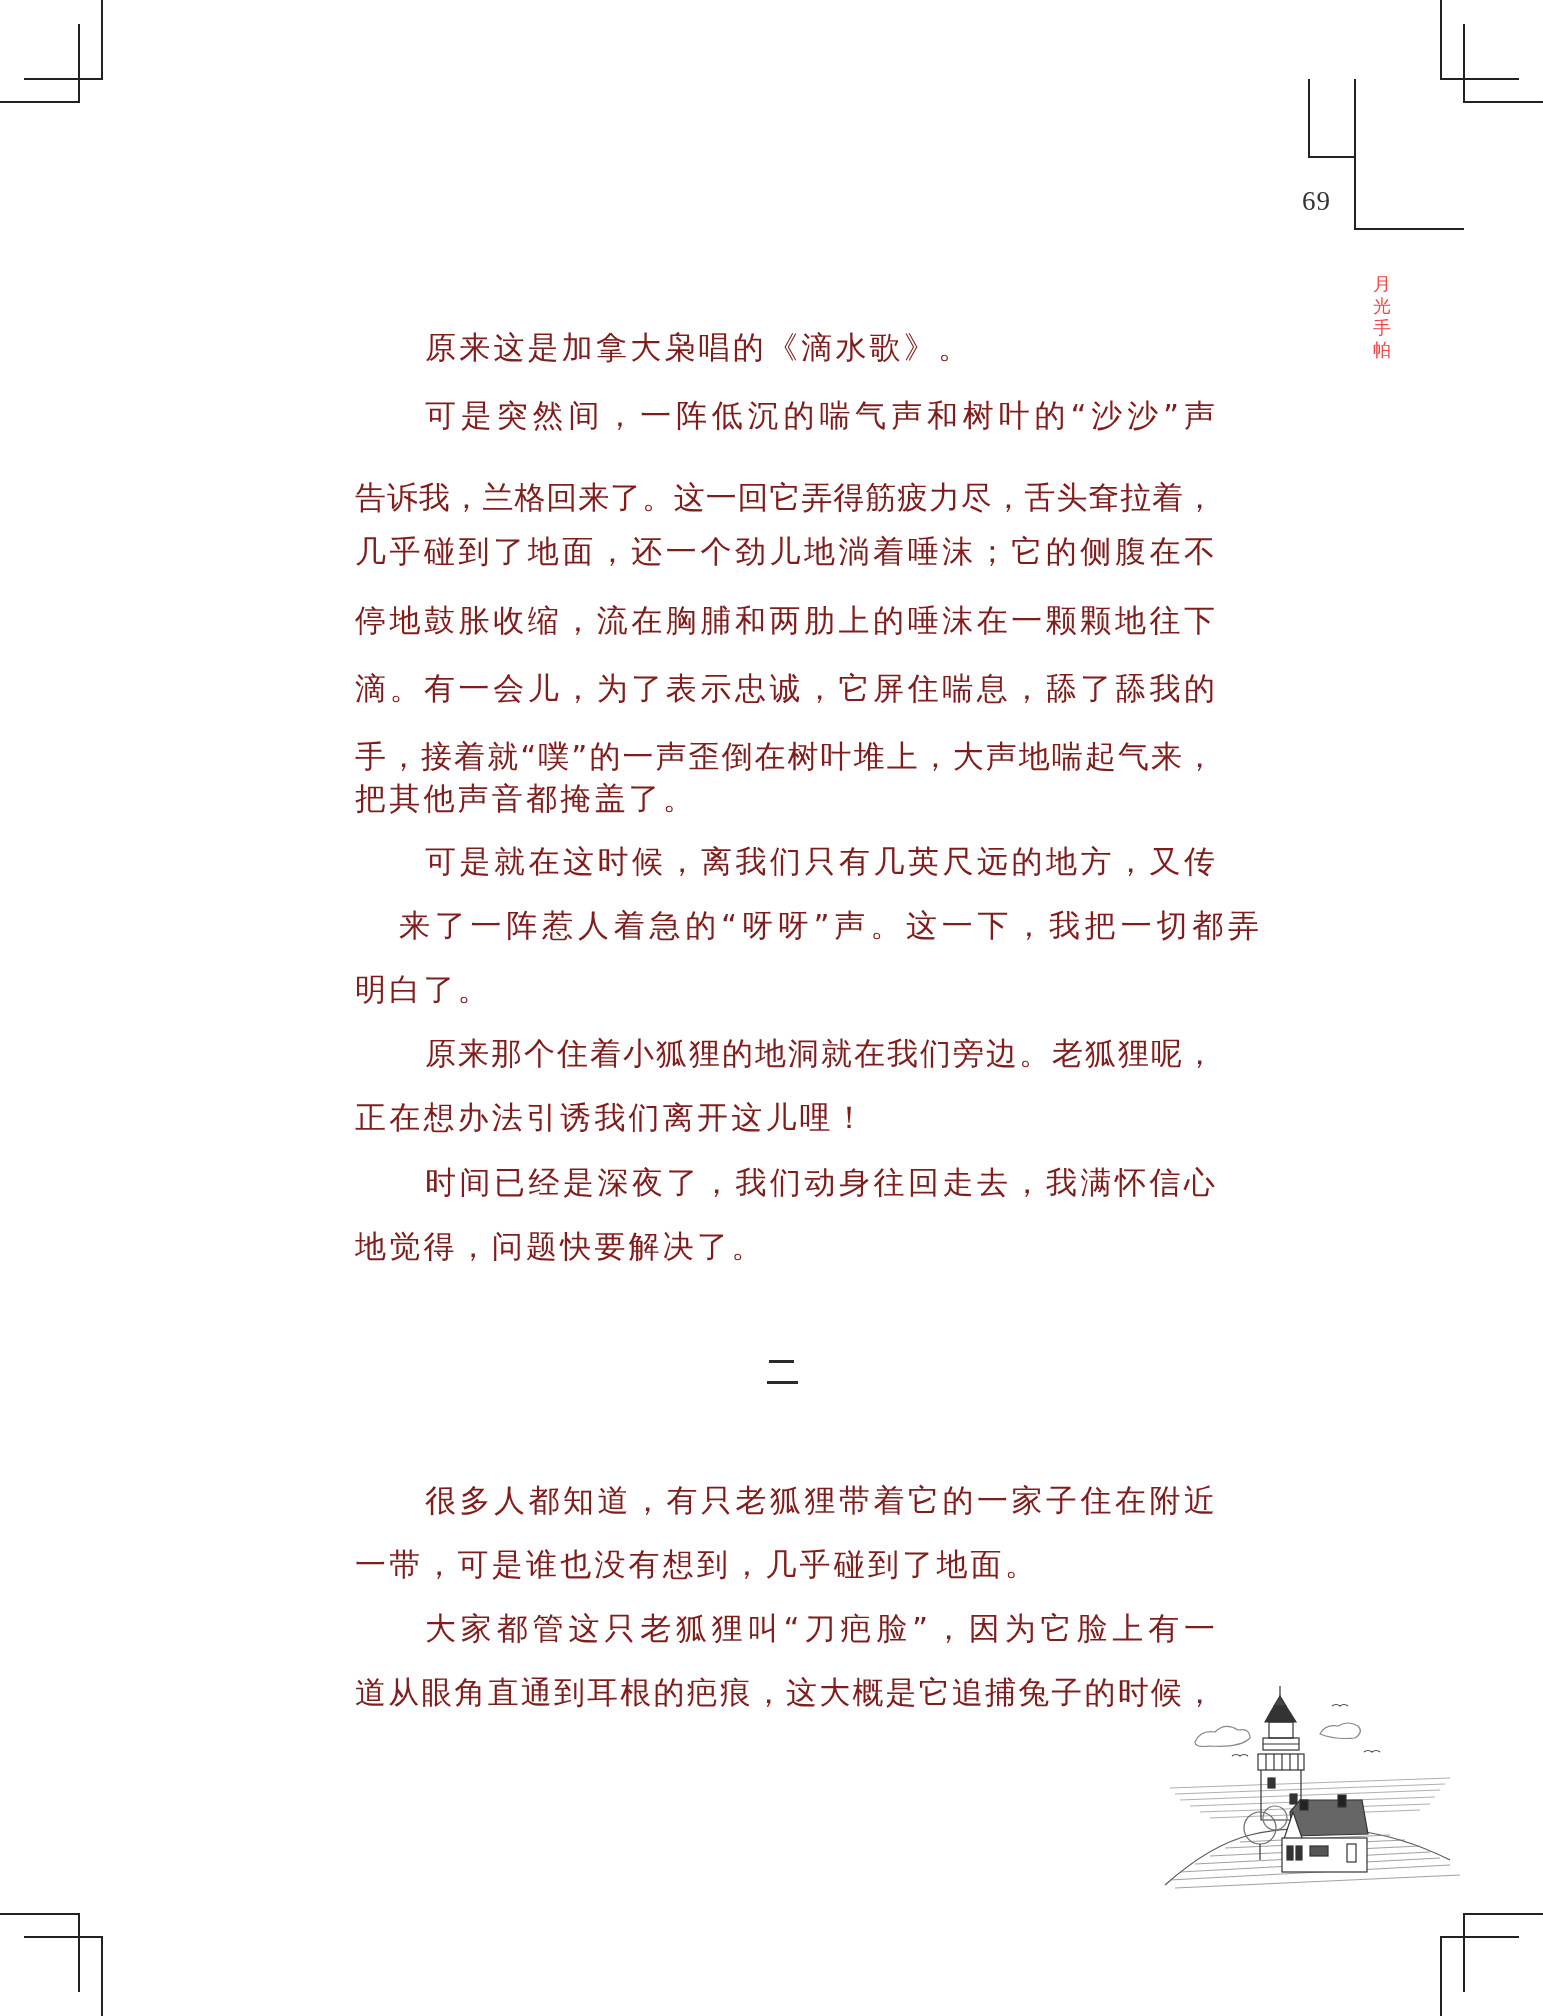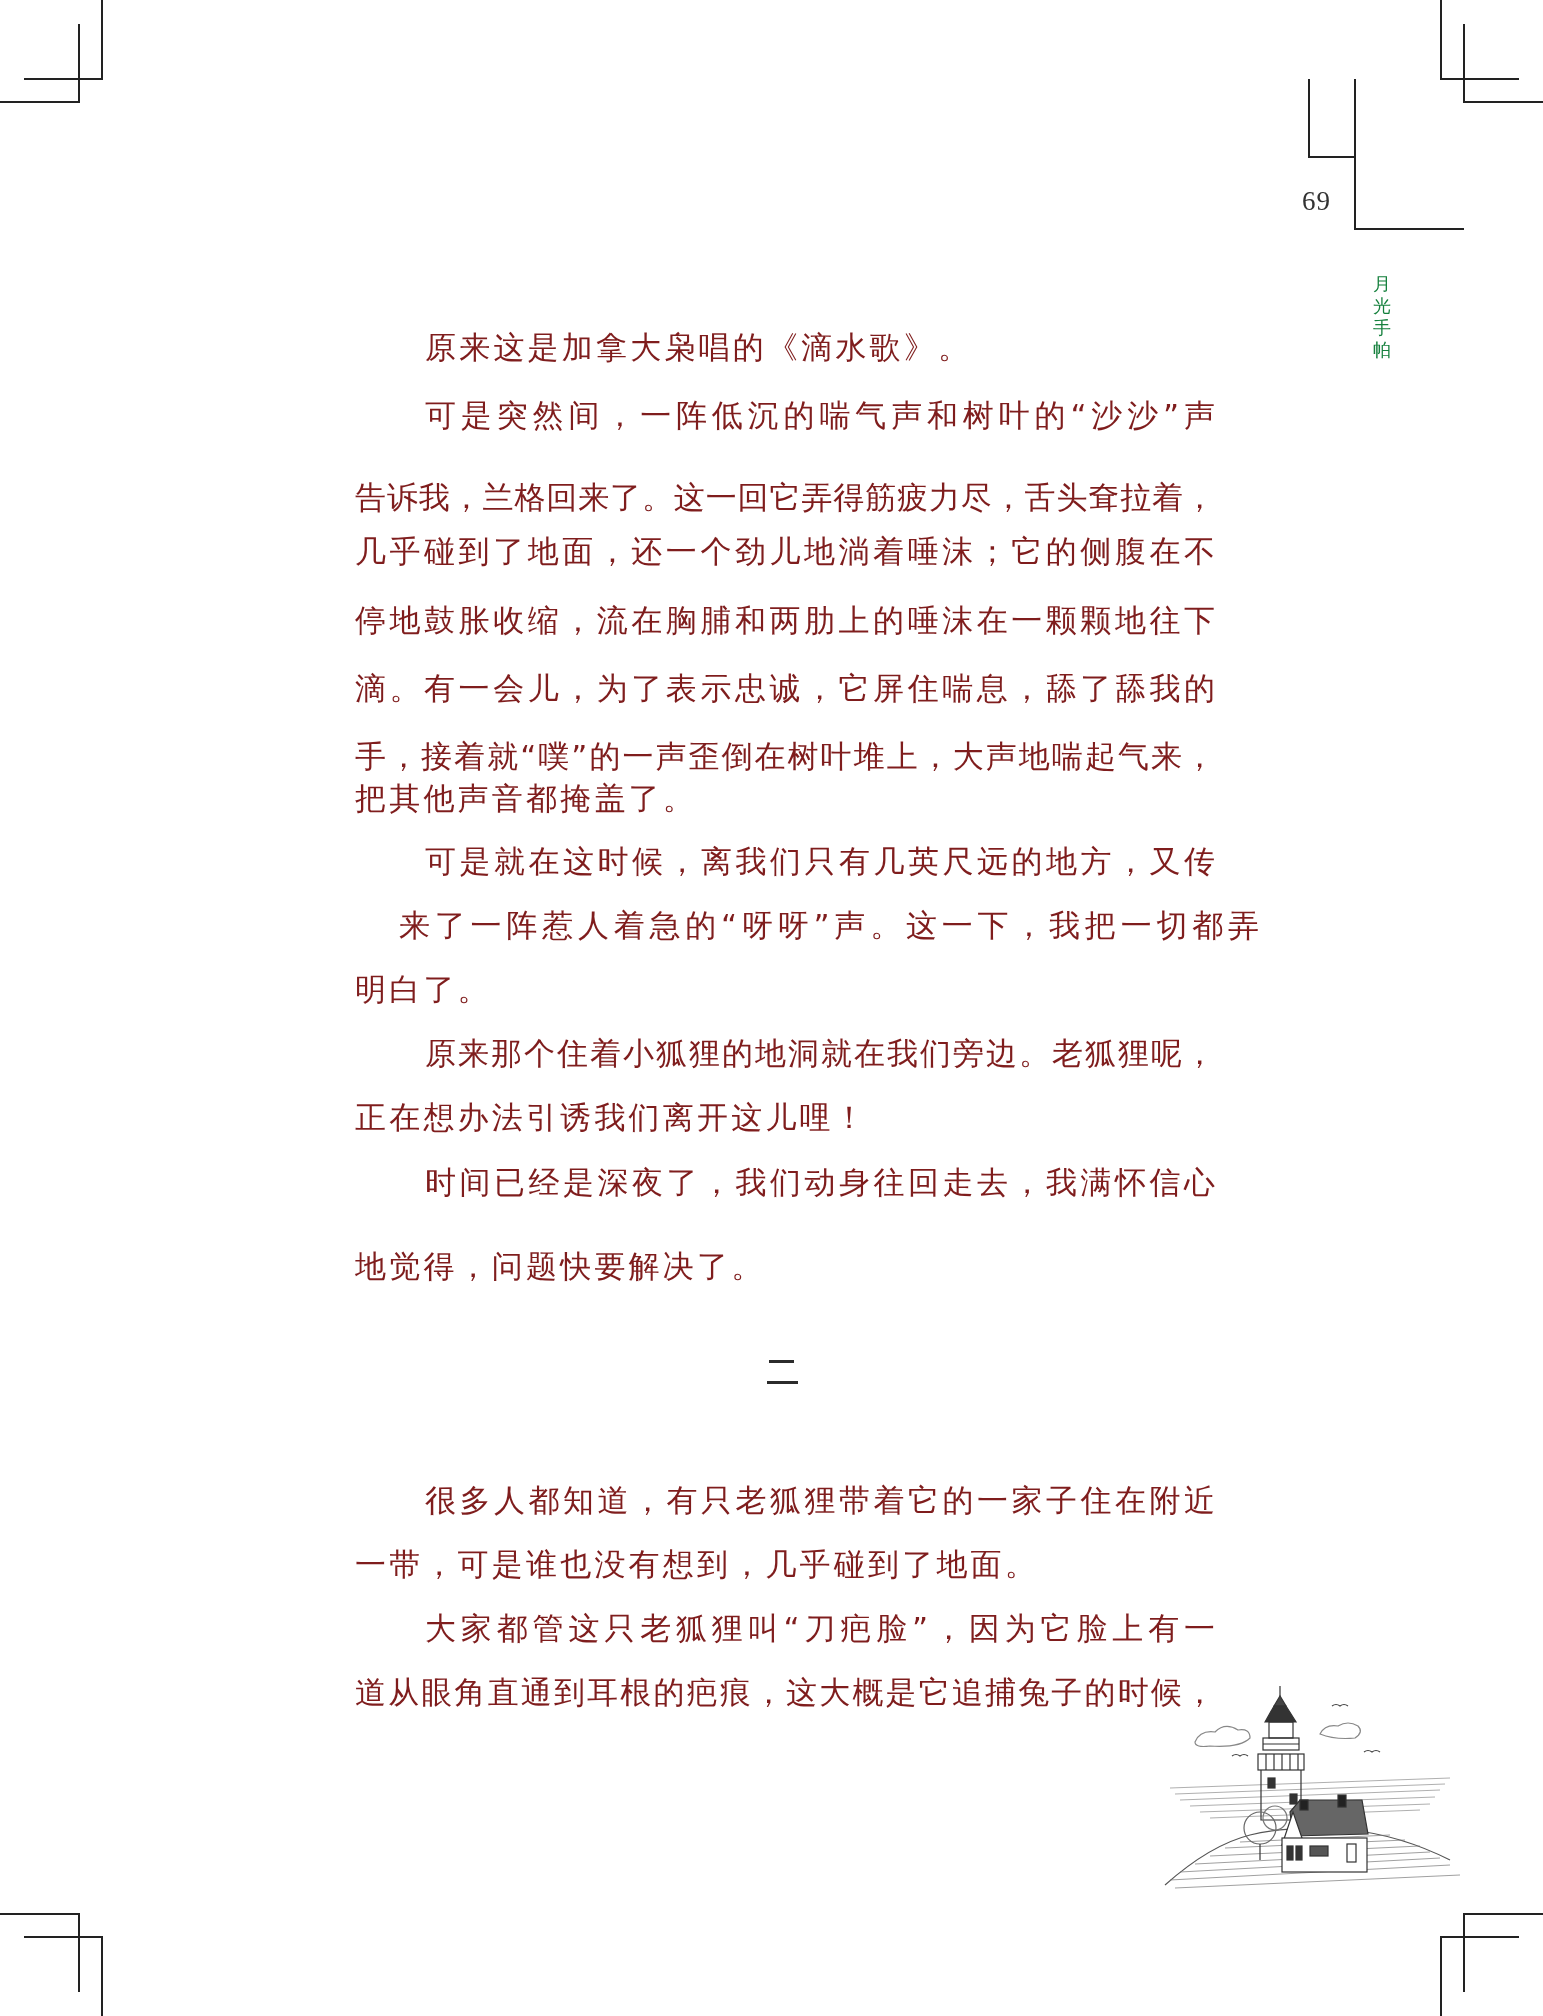--- a/index.html
+++ b/index.html
@@ -28,21 +28,21 @@
       color: #333;
       letter-spacing: 1px;
     }
     .running-head {
       position: absolute;
       left: 1371px;
       top: 273px;
       width: 22px;
       font-size: 18px;
       line-height: 22px;
-      color: #15803d;
+      color: #ef4444;
       text-align: center;
       word-break: break-all;
     }
     .body-text {
       position: absolute;
       left: 355px;
       top: 0;
       width: 860px;
     }
     .line {
@@ -126,21 +126,21 @@
   <div class="line" style="top:778px;">把其他声音都掩盖了。</div>
 
   <div class="line indent justify" style="top:841px;">可是就在这时候，离我们只有几英尺远的地方，又传</div>
   <div class="line justify" style="top:905px;margin-left:44px;">来了一阵惹人着急的“呀呀”声。这一下，我把一切都弄</div>
   <div class="line" style="top:969px;">明白了。</div>
 
   <div class="line indent justify" style="top:1033px;">原来那个住着小狐狸的地洞就在我们旁边。老狐狸呢，</div>
   <div class="line" style="top:1097px;">正在想办法引诱我们离开这儿哩！</div>
 
   <div class="line indent justify" style="top:1162px;">时间已经是深夜了，我们动身往回走去，我满怀信心</div>
-  <div class="line" style="top:1226px;margin-top:20px;">地觉得，问题快要解决了。</div>
+  <div class="line" style="top:1226px;">地觉得，问题快要解决了。</div>
 
   <div class="line indent justify" style="top:1480px;">很多人都知道，有只老狐狸带着它的一家子住在附近</div>
   <div class="line" style="top:1544px;">一带，可是谁也没有想到，几乎碰到了地面。</div>
 
   <div class="line indent justify" style="top:1608px;">大家都管这只老狐狸叫“刀疤脸”，因为它脸上有一</div>
   <div class="line justify" style="top:1672px;">道从眼角直通到耳根的疤痕，这大概是它追捕兔子的时候，</div>
 </div>
 
 <div class="section-heading">
   <span style="position:absolute;opacity:0;font-size:1px;">二</span>

